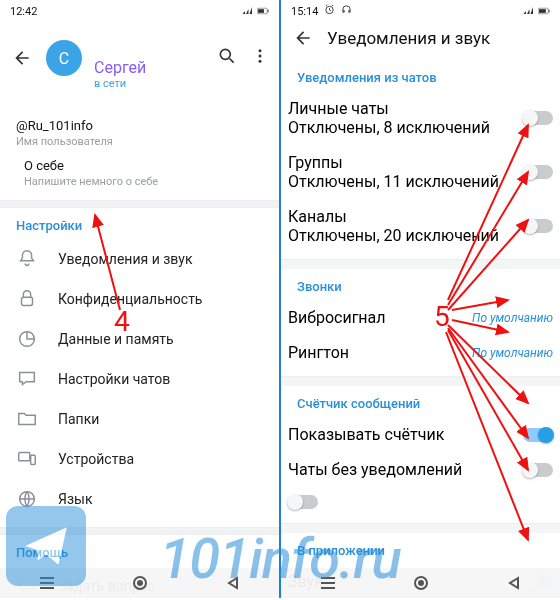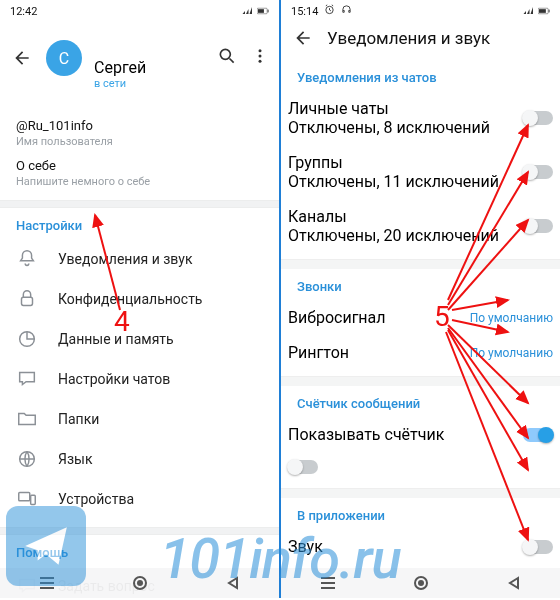--- a/index.html
+++ b/index.html
@@ -9,41 +9,41 @@
   .divider-v { width: 2px; background: #1f7fd6; height: 598px; }
 
   .statusbar { display: flex; justify-content: space-between; align-items: center; padding: 2px 10px 0; font-size: 11px; height: 20px; color: #111; }
   .status-icons { display: flex; gap: 3px; align-items: center; }
   .status-icons svg { width: 12px; height: 10px; }
 
   .topbar { display: flex; align-items: center; padding: 6px 10px 10px; gap: 12px; }
   .back-btn { width: 24px; height: 24px; display: flex; align-items: center; justify-content: center; }
   .avatar { width: 36px; height: 36px; border-radius: 50%; background: #3aa4e6; color: #fff; display: flex; align-items: center; justify-content: center; font-size: 16px; }
   .top-title { flex: 1; }
-  .top-title .name { font-size: 16px; color: #000000; margin-top: 32px; }
+  .top-title .name { font-size: 16px; color: #8b5cf6; margin-top: 32px; }
   .top-title .status { font-size: 11px; color: #3aa4e6; }
   .top-title-big { font-size: 17px; color: #111; flex: 1; }
   .top-icons { display: flex; gap: 14px; align-items: center; }
 
   .pad { padding: 6px 16px 4px; }
   .username { font-size: 13px; color: #111; margin-top: 12px; }
   .label-sub { font-size: 11px; color: #9aa0a6; margin-top: 2px; }
-  .about { margin-top: 10px; }
+  .about { margin-top: 10px; margin-left: 8px; }
   .about .t { font-size: 13px; color: #111; }
 
   .section-div { height: 8px; background: #f1f2f3; margin-top: 8px; border-top: 1px solid #eceded; border-bottom: 1px solid #eceded; }
   .shadow-div { height: 10px; background: #f4f5f5; margin-top: 6px; border-top: 1px solid #eee; }
 
   .section-title { color: #2a90d9; font-size: 13px; padding: 10px 16px 6px; font-weight: 500; }
   .row { display: flex; align-items: center; padding: 9px 16px; gap: 20px; }
   .row .icon { width: 22px; display: flex; align-items: center; justify-content: center; color: #8b9096; }
   .row .rlabel { font-size: 14px; color: #222; }
   .setting-row { display: flex; align-items: center; justify-content: space-between; padding: 8px 7px; }
   .setting-row .left { }
-  .setting-row .right { font-size: 12px; color: #2a90d9; }
+  .setting-row .right { font-size: 12px; color: #2a90d9; font-style: italic; }
   .toggle { position: relative; width: 30px; height: 14px; border-radius: 8px; background: #c8cccf; }
   .toggle .knob { position: absolute; width: 16px; height: 16px; border-radius: 50%; background: #f5f6f7; top: -1px; left: -1px; box-shadow: 0 1px 2px rgba(0,0,0,.3); }
   .toggle.on { background: #8fcafc; }
   .toggle.on .knob { left: 15px; background: #279fe6; }
 
   .navbar { position: absolute; bottom: 0; left: 0; right: 0; height: 30px; background: rgba(245,246,247,.95); display: flex; justify-content: space-around; align-items: center; }
   .navbar .nbtn { width: 40px; height: 20px; display: flex; align-items: center; justify-content: center; color: #444; }
 
   
   .watermark { position: absolute; bottom: 8px; left: 0; right: 0; pointer-events: none; z-index: 5; opacity: .55; display:flex; align-items:center; justify-content:center;text-align:right; }
@@ -147,34 +147,34 @@
           <span class="icon">
             <svg width="22" height="22" viewBox="0 0 24 24">
               <path d="M3 6h6l2 2h10v10H3z" fill="none" stroke="currentColor" stroke-width="1.6"></path>
             </svg>
           </span>
           <span class="rlabel">Папки</span>
         </div>
         <div class="row">
           <span class="icon">
             <svg width="22" height="22" viewBox="0 0 24 24">
+              <rect x="3" y="5" width="12" height="9" rx="1" fill="none" stroke="currentColor" stroke-width="1.6"></rect>
+              <rect x="16" y="8" width="5" height="10" rx="1" fill="none" stroke="currentColor" stroke-width="1.6"></rect>
+            </svg>
+          </span>
+          <span class="rlabel">Устройства</span>
+        </div>
+        <div class="row">
+          <span class="icon">
+            <svg width="22" height="22" viewBox="0 0 24 24">
               <circle cx="12" cy="12" r="8" fill="none" stroke="currentColor" stroke-width="1.6"></circle>
               <path d="M4 12h16M12 4c3 4 3 12 0 16M12 4c-3 4-3 12 0 16" fill="none" stroke="currentColor" stroke-width="1.6"></path>
             </svg>
           </span>
           <span class="rlabel">Язык</span>
-        </div>
-        <div class="row">
-          <span class="icon">
-            <svg width="22" height="22" viewBox="0 0 24 24">
-              <rect x="3" y="5" width="12" height="9" rx="1" fill="none" stroke="currentColor" stroke-width="1.6"></rect>
-              <rect x="16" y="8" width="5" height="10" rx="1" fill="none" stroke="currentColor" stroke-width="1.6"></rect>
-            </svg>
-          </span>
-          <span class="rlabel">Устройства</span>
         </div>
       </div>
 
     <div class="section-div"></div>
     <div class="section-title">Помощь</div>
     <div id="left-help">
         <div class="row">
           <span class="icon">
             <svg width="22" height="22" viewBox="0 0 24 24">
               <path d="M4 5h16v10H11l-4 3v-3H4z" fill="none" stroke="currentColor" stroke-width="1.6"></path>
@@ -300,20 +300,28 @@
     <div id="right-counter">
         <div class="setting-row">
           <div class="left">
             <div class="stitle">Показывать счётчик</div>
           </div>
           <div class="toggle on">
             <div class="knob"></div>
           </div>
         </div>
         <div class="setting-row">
+          <div class="left">
+            <div class="stitle">Чаты без уведомлений</div>
+          </div>
+          <div class="toggle">
+            <div class="knob"></div>
+          </div>
+        </div>
+        <div class="setting-row">
           <div class="toggle">
             <div class="knob"></div>
           </div>
         </div>
       </div>
 
     <div class="shadow-div"></div>
     <div class="section-title">В приложении</div>
     <div class="setting-row">
       <div class="left">

